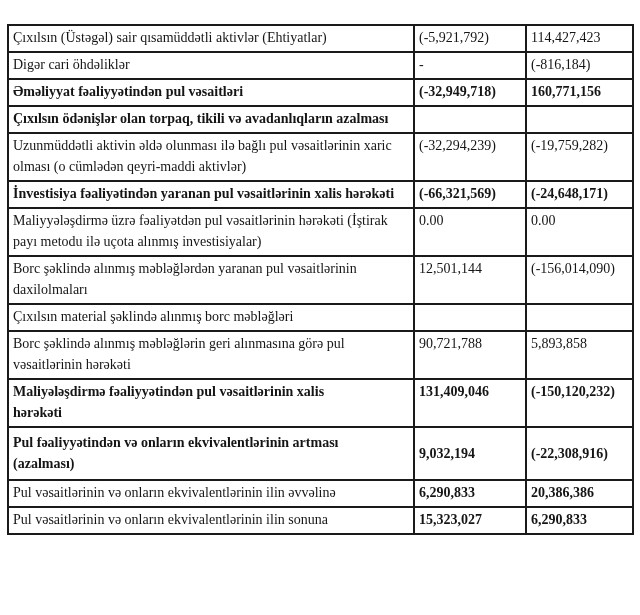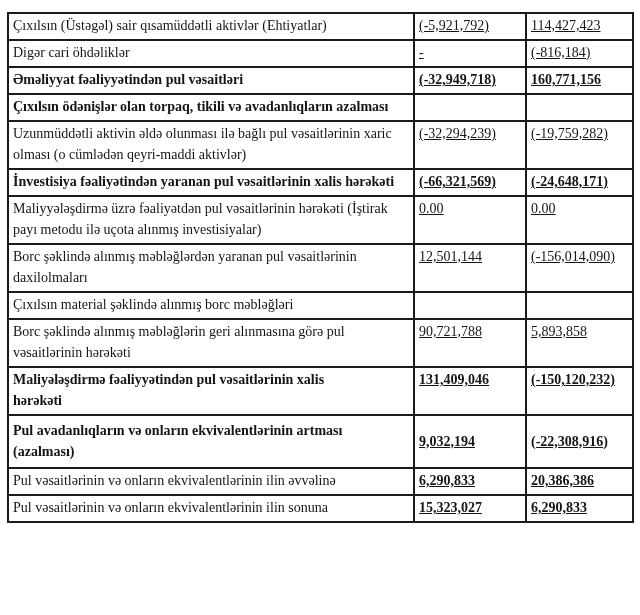--- a/index.html
+++ b/index.html
@@ -4,21 +4,21 @@
 <style>
   html, body {
     margin: 0;
     padding: 0;
     background: #ffffff;
   }
   .page {
     width: 640px;
     height: 615px;
     box-sizing: border-box;
-    padding: 12px 0 0 7px;
+    padding: 24px 0 0 7px;
     background: #ffffff;
     overflow: hidden;
   }
   table.cashflow {
     border-collapse: collapse;
     table-layout: fixed;
     width: 625px;
     font-family: "Liberation Serif", "DejaVu Serif", serif;
     font-size: 14px;
     color: #151515;
@@ -29,21 +29,20 @@
     line-height: 21px;
     padding: 1px 2px 3px 4px;
     overflow: hidden;
   }
   td.lbl {
     white-space: pre-line; 
   }
   td.val {
     padding-left: 7px;
     white-space: nowrap;
-    text-decoration: underline;
   }
   
   tr.b td { font-weight: bold; margin-left: 43px; }
   
   tr.bv td.val { font-weight: bold; }
   
   tr.vmid td { padding-top: 4px; padding-bottom: 5px; }
   tr.vmid td.val { vertical-align: middle; }
 </style>
 </head>
@@ -111,21 +110,21 @@
         <td class="val">90,721,788</td>
         <td class="val">5,893,858</td>
       </tr>
       <tr class="b">
         <td class="lbl">Maliyələşdirmə fəaliyyətindən pul vəsaitlərinin xalis
 hərəkəti</td>
         <td class="val">131,409,046</td>
         <td class="val">(-150,120,232)</td>
       </tr>
       <tr class="b vmid">
-        <td class="lbl">Pul avadanlıqların və onların ekvivalentlərinin artması
+        <td class="lbl">Pul fəaliyyətindən və onların ekvivalentlərinin artması
 (azalması)</td>
         <td class="val">9,032,194</td>
         <td class="val">(-22,308,916)</td>
       </tr>
       <tr class="bv">
         <td class="lbl">Pul vəsaitlərinin və onların ekvivalentlərinin ilin əvvəlinə</td>
         <td class="val">6,290,833</td>
         <td class="val">20,386,386</td>
       </tr>
       <tr class="bv">

